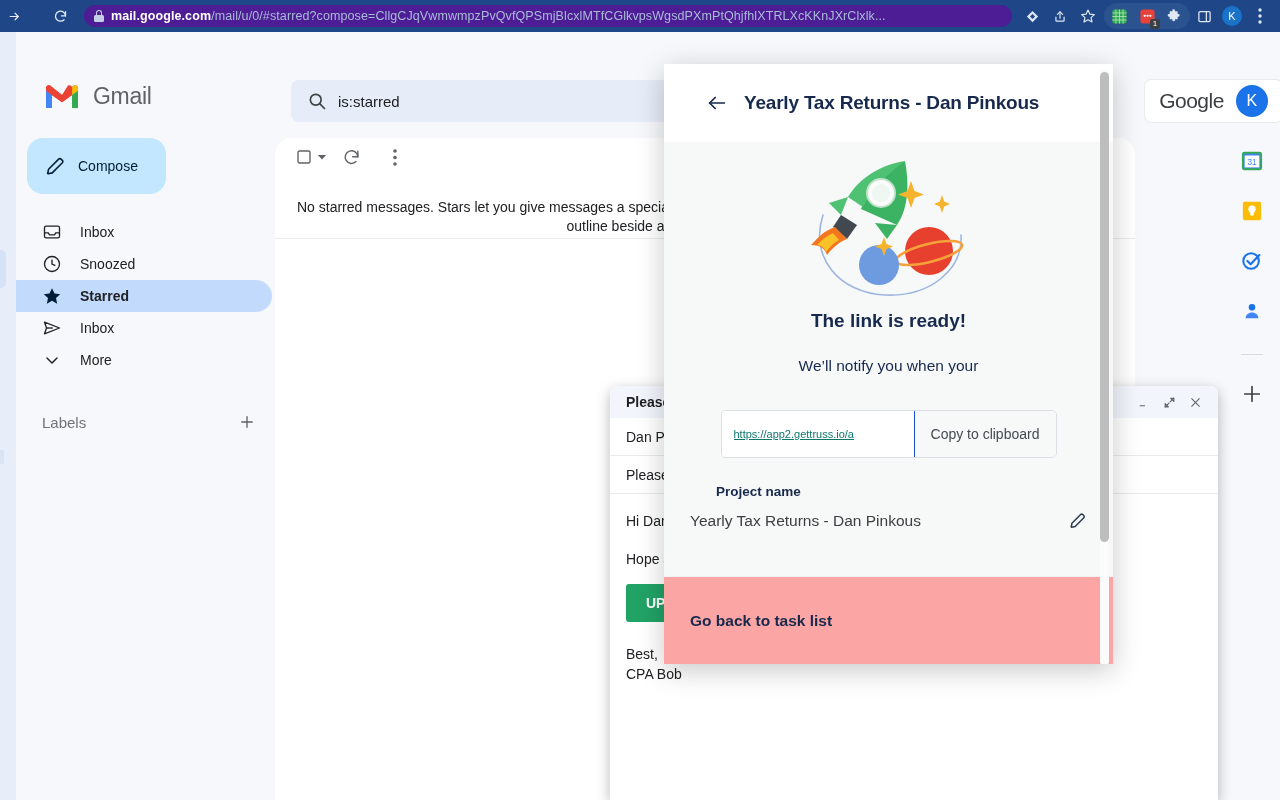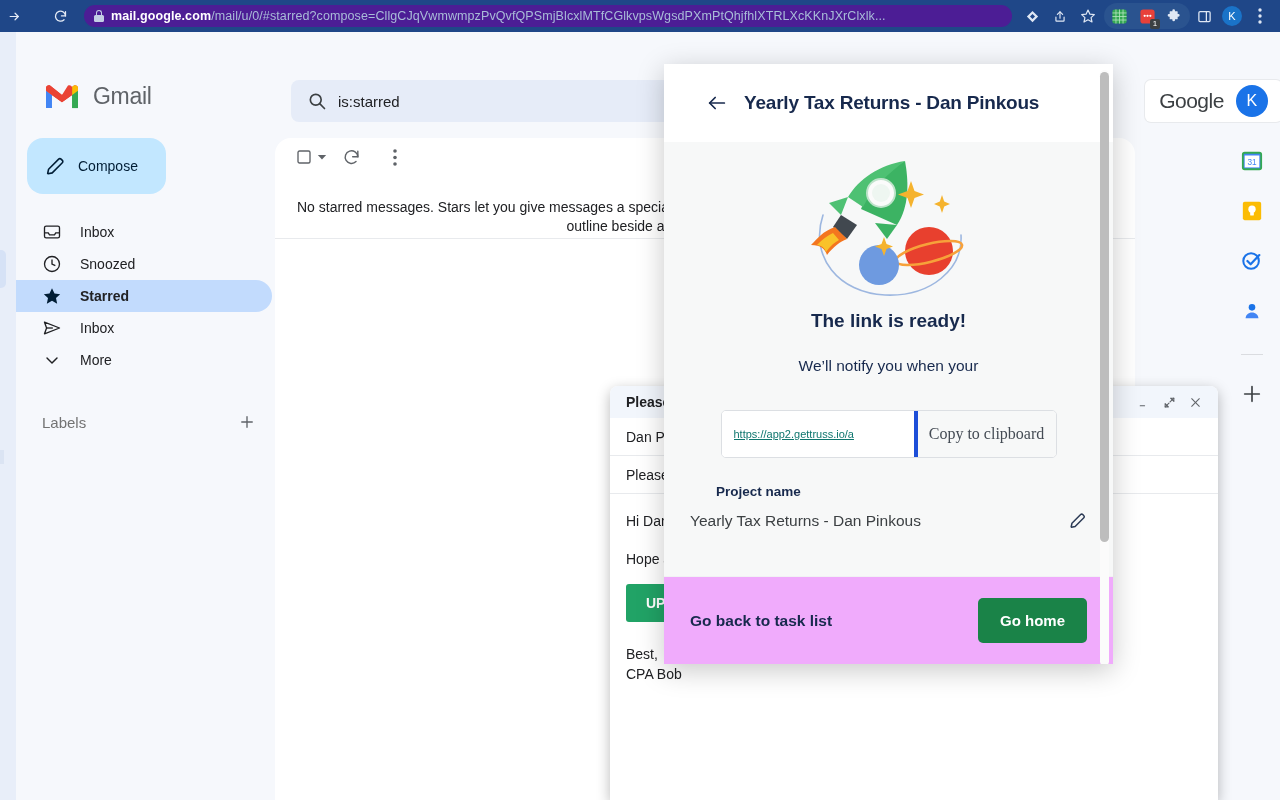--- a/index.html
+++ b/index.html
@@ -174,31 +174,31 @@
   #subtext { font-size: 15.5px; color: #17294d; line-height: 24px; margin-top: 22px; }
   #link-row {
     margin: 32px auto 0 auto; width: 336px; height: 48px; display: flex;
     border: 1px solid #dcdfe3; border-radius: 5px; background: #fff; overflow: hidden;
   }
   #link-input {
     flex: 1; border: none; outline: none; font-family: inherit; font-size: 11px;
     color: #0f766e; padding: 0 10px 0 12px; background: #fff; min-width: 0; text-decoration: underline;
   }
   #copy-btn {
-    width: 142px; background: #f7f8f8; border: none; border-left: 4px solid #1d4ed8;
-    font-family: Liberation Serif, serif; font-size: 16px; color: #444b54; cursor: pointer;
+    width: 142px; background: #f7f8f8; border: none; border-left: 1px solid #1d4ed8;
+    font-family: Liberation Sans, sans-serif; font-size: 14px; color: #444b54; cursor: pointer;
   }
   #project-label { text-align: left; margin: 26px 0 0 26px; font-size: 13.5px; font-weight: bold; color: #17294d; }
   #project-row {
     display: flex; align-items: center; margin: 12px 26px 0 26px;
   }
   #project-name { flex: 1; text-align: left; font-size: 15.5px; color: #3c4043; }
   #pencil-btn { color: #2b3a55; cursor: pointer; display: flex; }
   #modal-footer {
-    height: 88px; background: #f0abfc; display: flex; align-items: center;
+    height: 88px; background: #fca5a5; display: flex; align-items: center;
     padding: 0 26px; gap: 16px; flex: none; border-top: 1px solid #f1f2f3;
   }
   #go-back-link { flex: 1; text-align: left; font-size: 15.5px; font-weight: bold; color: #17294d; cursor: pointer; }
   #go-home-btn {
     background: #1a8348; color: #fff; font-size: 15px; font-weight: bold;
     border: none; border-radius: 5px; padding: 14px 22px; font-family: inherit; cursor: pointer;
   }
   #modal-scrollbar {
     position: absolute; right: 4px; top: 6px; width: 9px; height: 596px;
     background: #fbfbfb; border-radius: 5px;
@@ -614,21 +614,20 @@
             <svg width="19" height="19" viewBox="0 0 24 24" fill="none" stroke="currentColor" stroke-width="1.9" stroke-linejoin="round">
                 <path d="M4 20l1-4.5L16 4.5a1.8 1.8 0 0 1 2.6 0l1.4 1.4a1.8 1.8 0 0 1 0 2.6L9 19.5 4.5 20.5z"></path>
               </svg>
           </span>
         </div>
         <div class="spacer-bottom"></div>
       </div>
 
       <div id="modal-footer">
         <span id="go-back-link">Go back to task list</span>
-        <button id="go-home-btn">Go home</button>
       </div>
 
       <div id="modal-scrollbar">
         <div class="thumb"></div>
       </div>
     </div>
   </div>
 
 </div>
 

